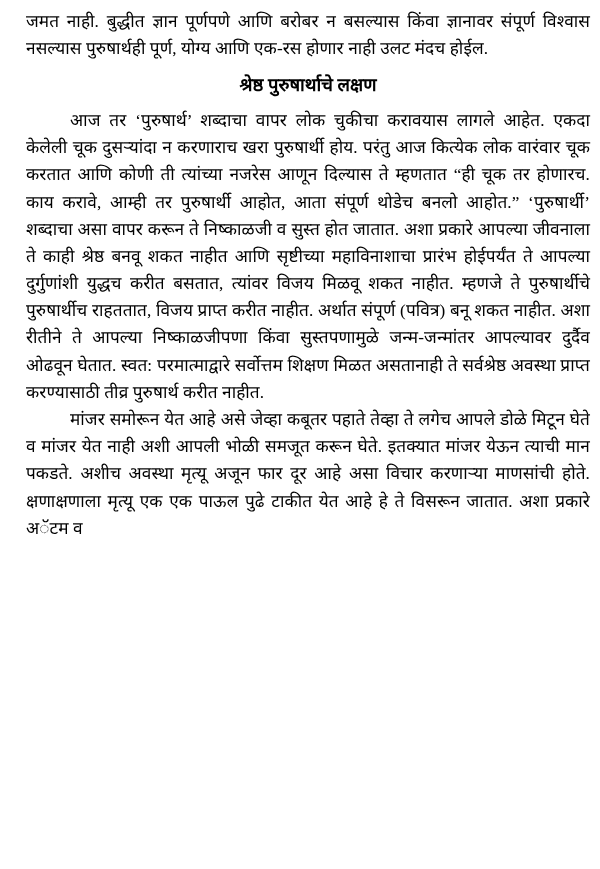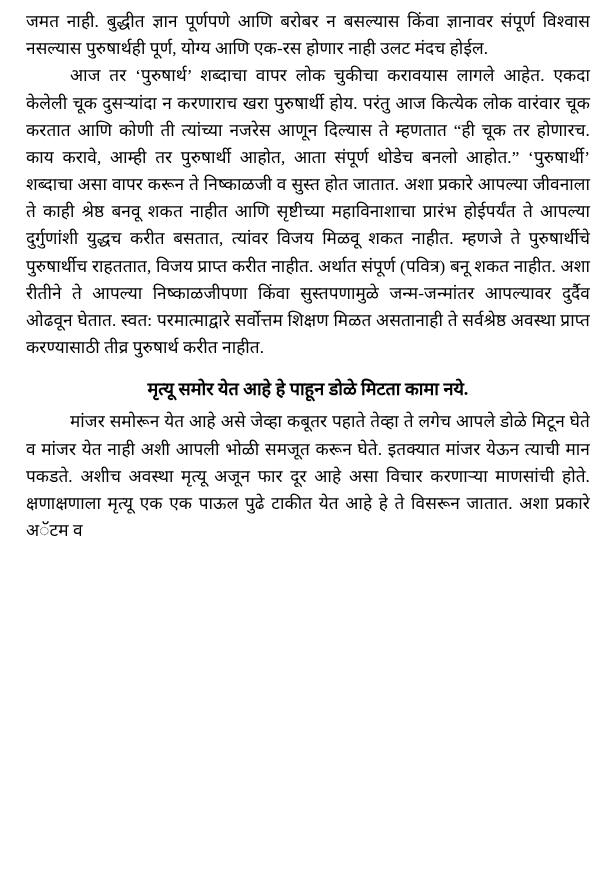--- a/index.html
+++ b/index.html
@@ -53,20 +53,20 @@
     margin-bottom: 0;
   }
 </style>
 </head>
 <body>
 
 <div class="page">
 
   <p class="para block">जमत नाही. बुद्धीत ज्ञान पूर्णपणे आणि बरोबर न बसल्यास किंवा ज्ञानावर संपूर्ण विश्वास नसल्यास पुरुषार्थही पूर्ण, योग्य आणि एक-रस होणार नाही उलट मंदच होईल.</p>
 
+  <h2 class="heading">श्रेष्ठ पुरुषार्थाचे लक्षण</h2>
 
   <p class="para indent block">आज तर ‘पुरुषार्थ’ शब्दाचा वापर लोक चुकीचा करावयास लागले आहेत. एकदा केलेली चूक दुसऱ्यांदा न करणाराच खरा पुरुषार्थी होय. परंतु आज कित्येक लोक वारंवार चूक करतात आणि कोणी ती त्यांच्या नजरेस आणून दिल्यास ते म्हणतात “ही चूक तर होणारच. काय करावे, आम्ही तर पुरुषार्थी आहोत, आता संपूर्ण थोडेच बनलो आहोत.” ‘पुरुषार्थी’ शब्दाचा असा वापर करून ते निष्काळजी व सुस्त होत जातात. अशा प्रकारे आपल्या जीवनाला ते काही श्रेष्ठ बनवू शकत नाहीत आणि सृष्टीच्या महाविनाशाचा प्रारंभ होईपर्यंत ते आपल्या दुर्गुणांशी युद्धच करीत बसतात, त्यांवर विजय मिळवू शकत नाहीत. म्हणजे ते पुरुषार्थीचे पुरुषार्थीच राहततात, विजय प्राप्त करीत नाहीत. अर्थात संपूर्ण (पवित्र) बनू शकत नाहीत. अशा रीतीने ते आपल्या निष्काळजीपणा किंवा सुस्तपणामुळे जन्म-जन्मांतर आपल्यावर दुर्दैव ओढवून घेतात. स्वत: परमात्माद्वारे सर्वोत्तम शिक्षण मिळत असतानाही ते सर्वश्रेष्ठ अवस्था प्राप्त करण्यासाठी तीव्र पुरुषार्थ करीत नाहीत.</p>
 
-  <h3 class="subheading">मृत्यू समोर येत आहे हे पाहून डोळे मिटता कामा नये.</h3>
 
   <p class="para indent block">मांजर समोरून येत आहे असे जेव्हा कबूतर पहाते तेव्हा ते लगेच आपले डोळे मिटून घेते व मांजर येत नाही अशी आपली भोळी समजूत करून घेते. इतक्यात मांजर येऊन त्याची मान पकडते. अशीच अवस्था मृत्यू अजून फार दूर आहे असा विचार करणाऱ्या माणसांची होते. क्षणाक्षणाला मृत्यू एक एक पाऊल पुढे टाकीत येत आहे हे ते विसरून जातात. अशा प्रकारे अॅटम व</p>
 
 </div>
 
 </body></html>

